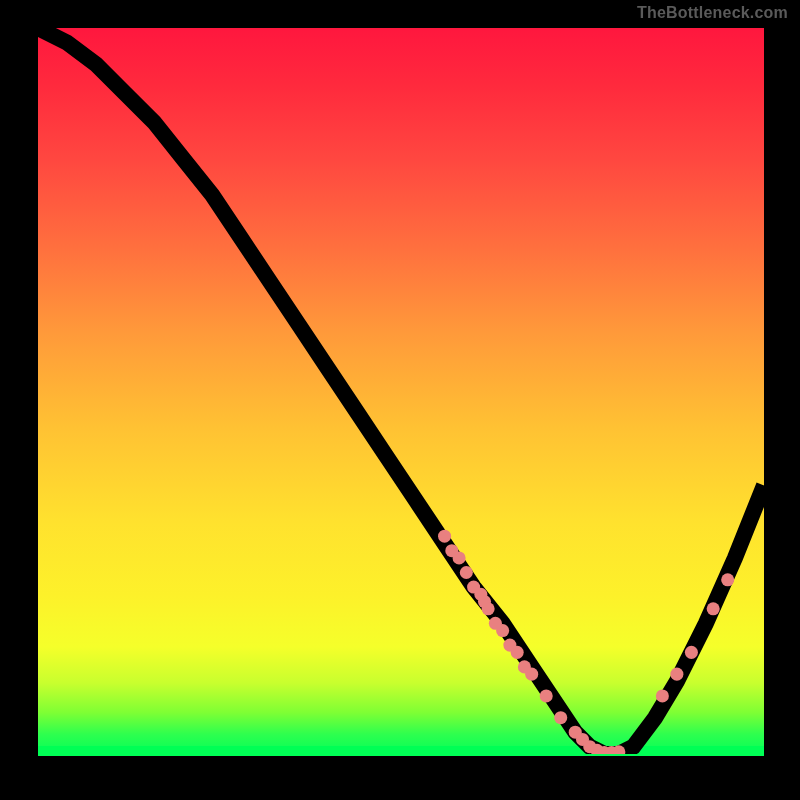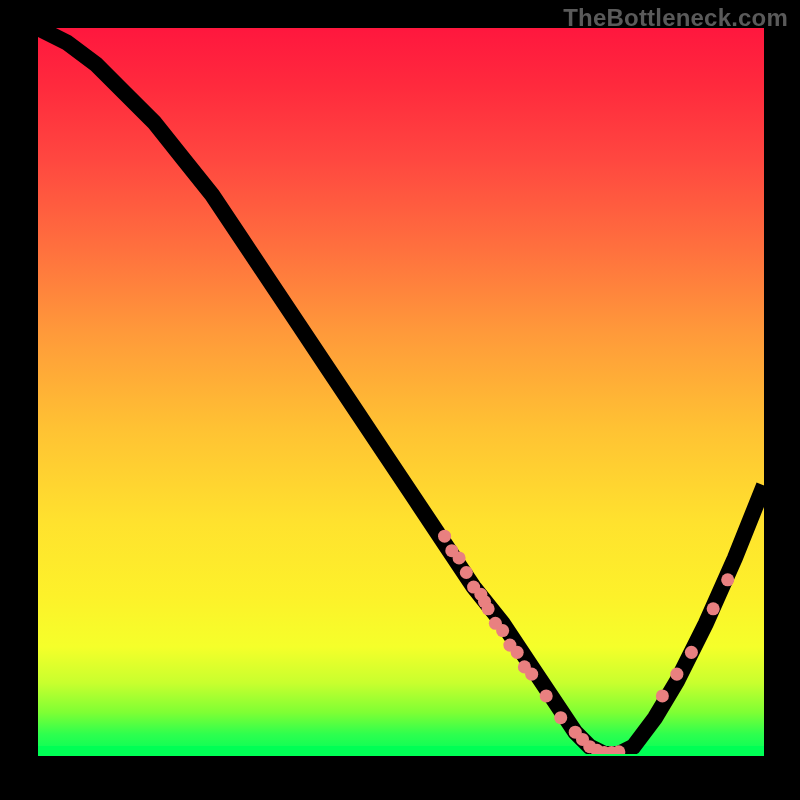--- a/index.html
+++ b/index.html
@@ -13,21 +13,21 @@
   }
   .wrap {
     position: relative;
     width: 800px;
     height: 800px;
   }
   .watermark {
     position: absolute;
     top: 4px;
     right: 12px;
-    font-size: 24px;
+    font-size: 16px;
     font-weight: bold;
     color: #5a5a5a;
     letter-spacing: 0.2px;
     z-index: 20;
   }
   .plot-area {
     position: absolute;
     left: 38px;
     top: 28px;
     width: 726px;

